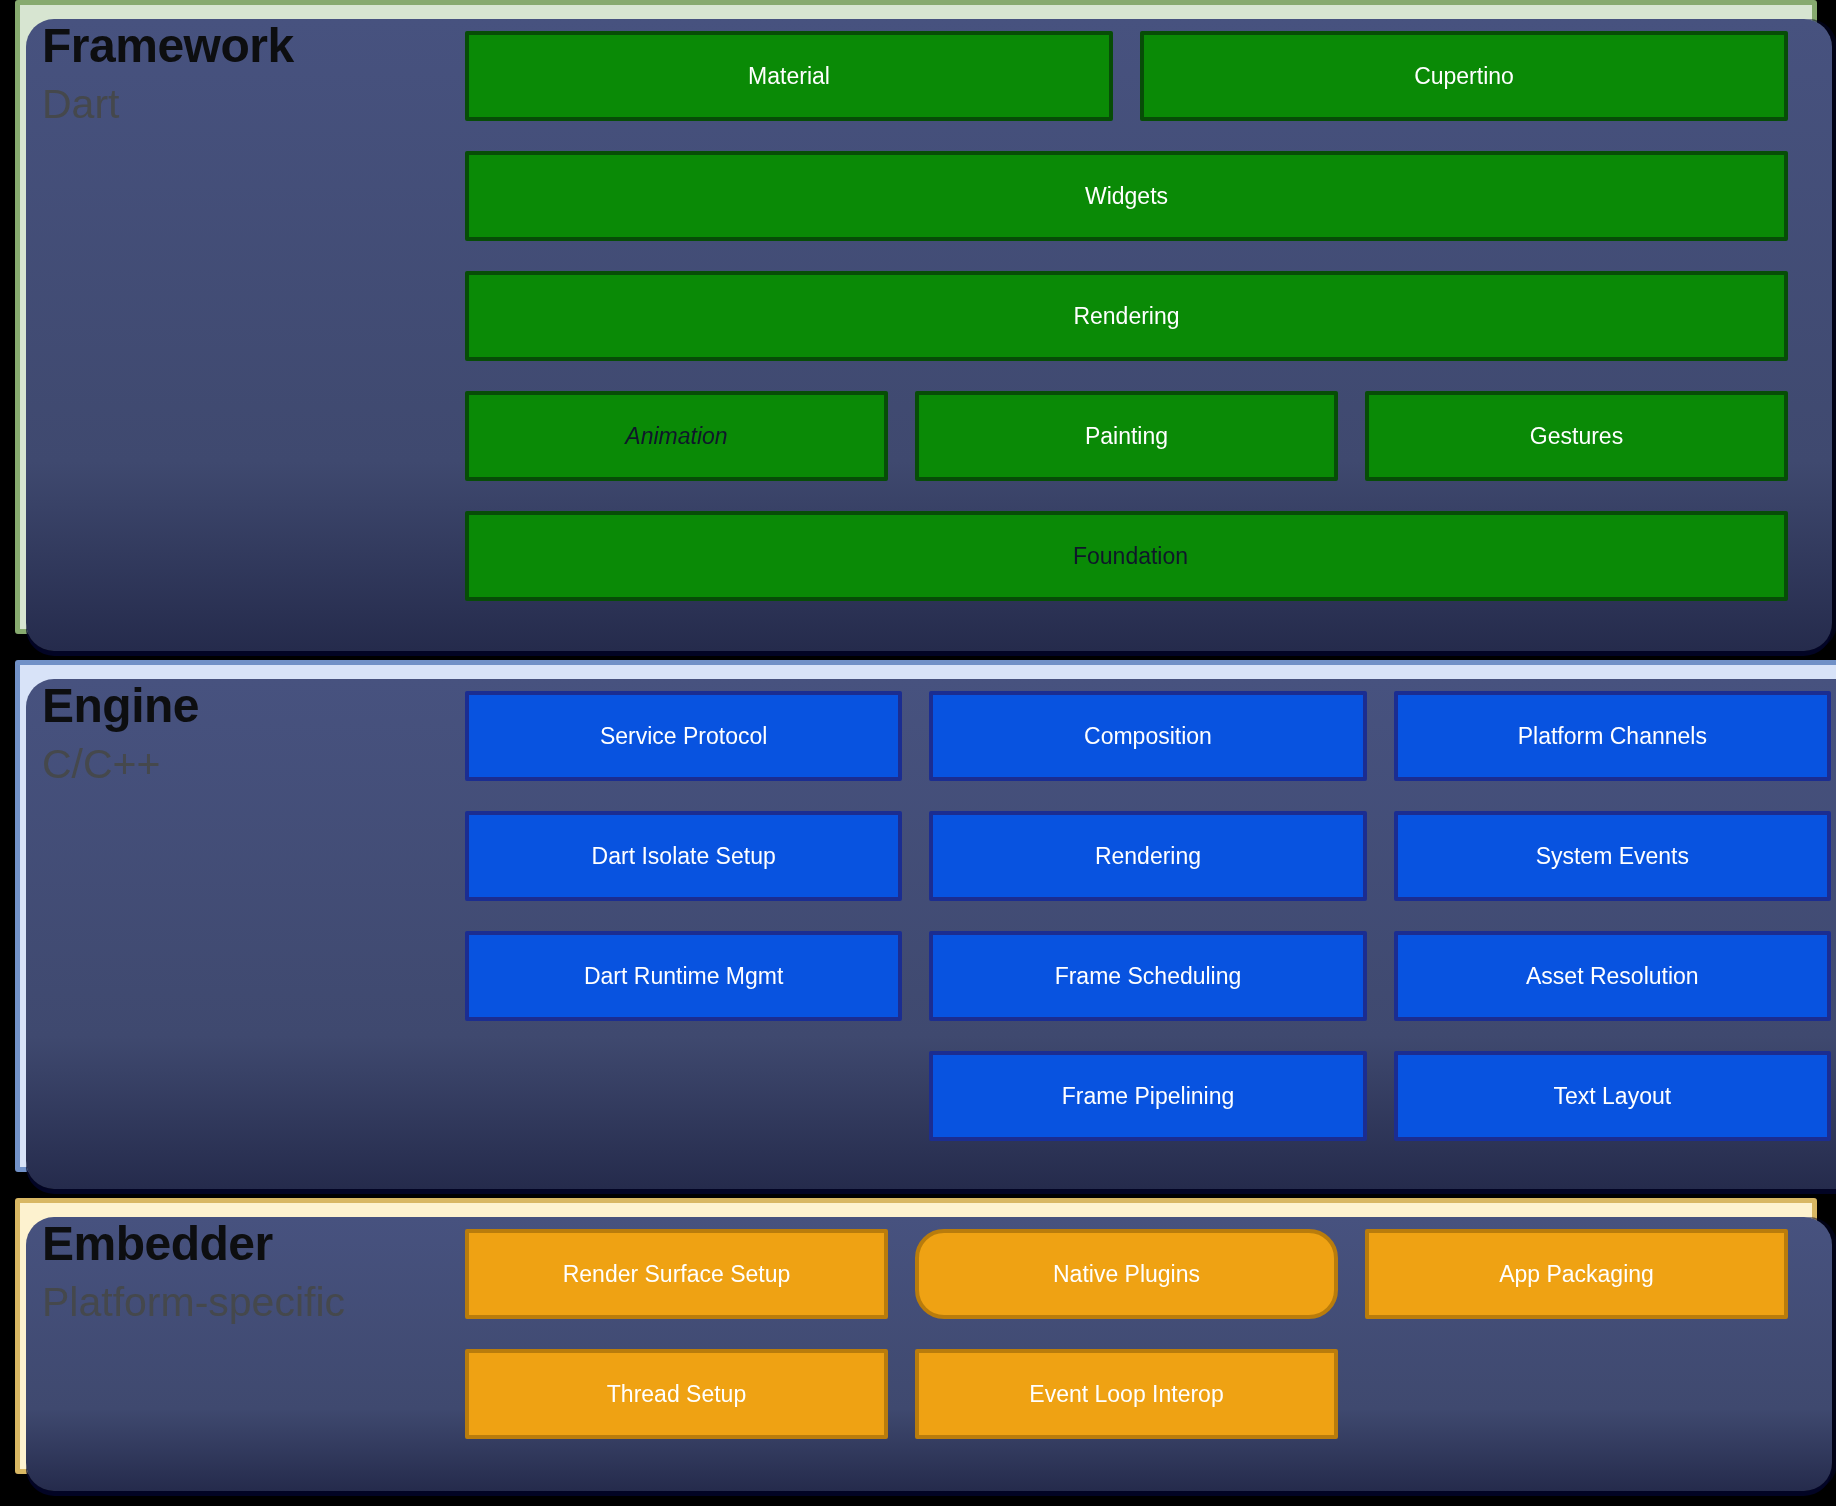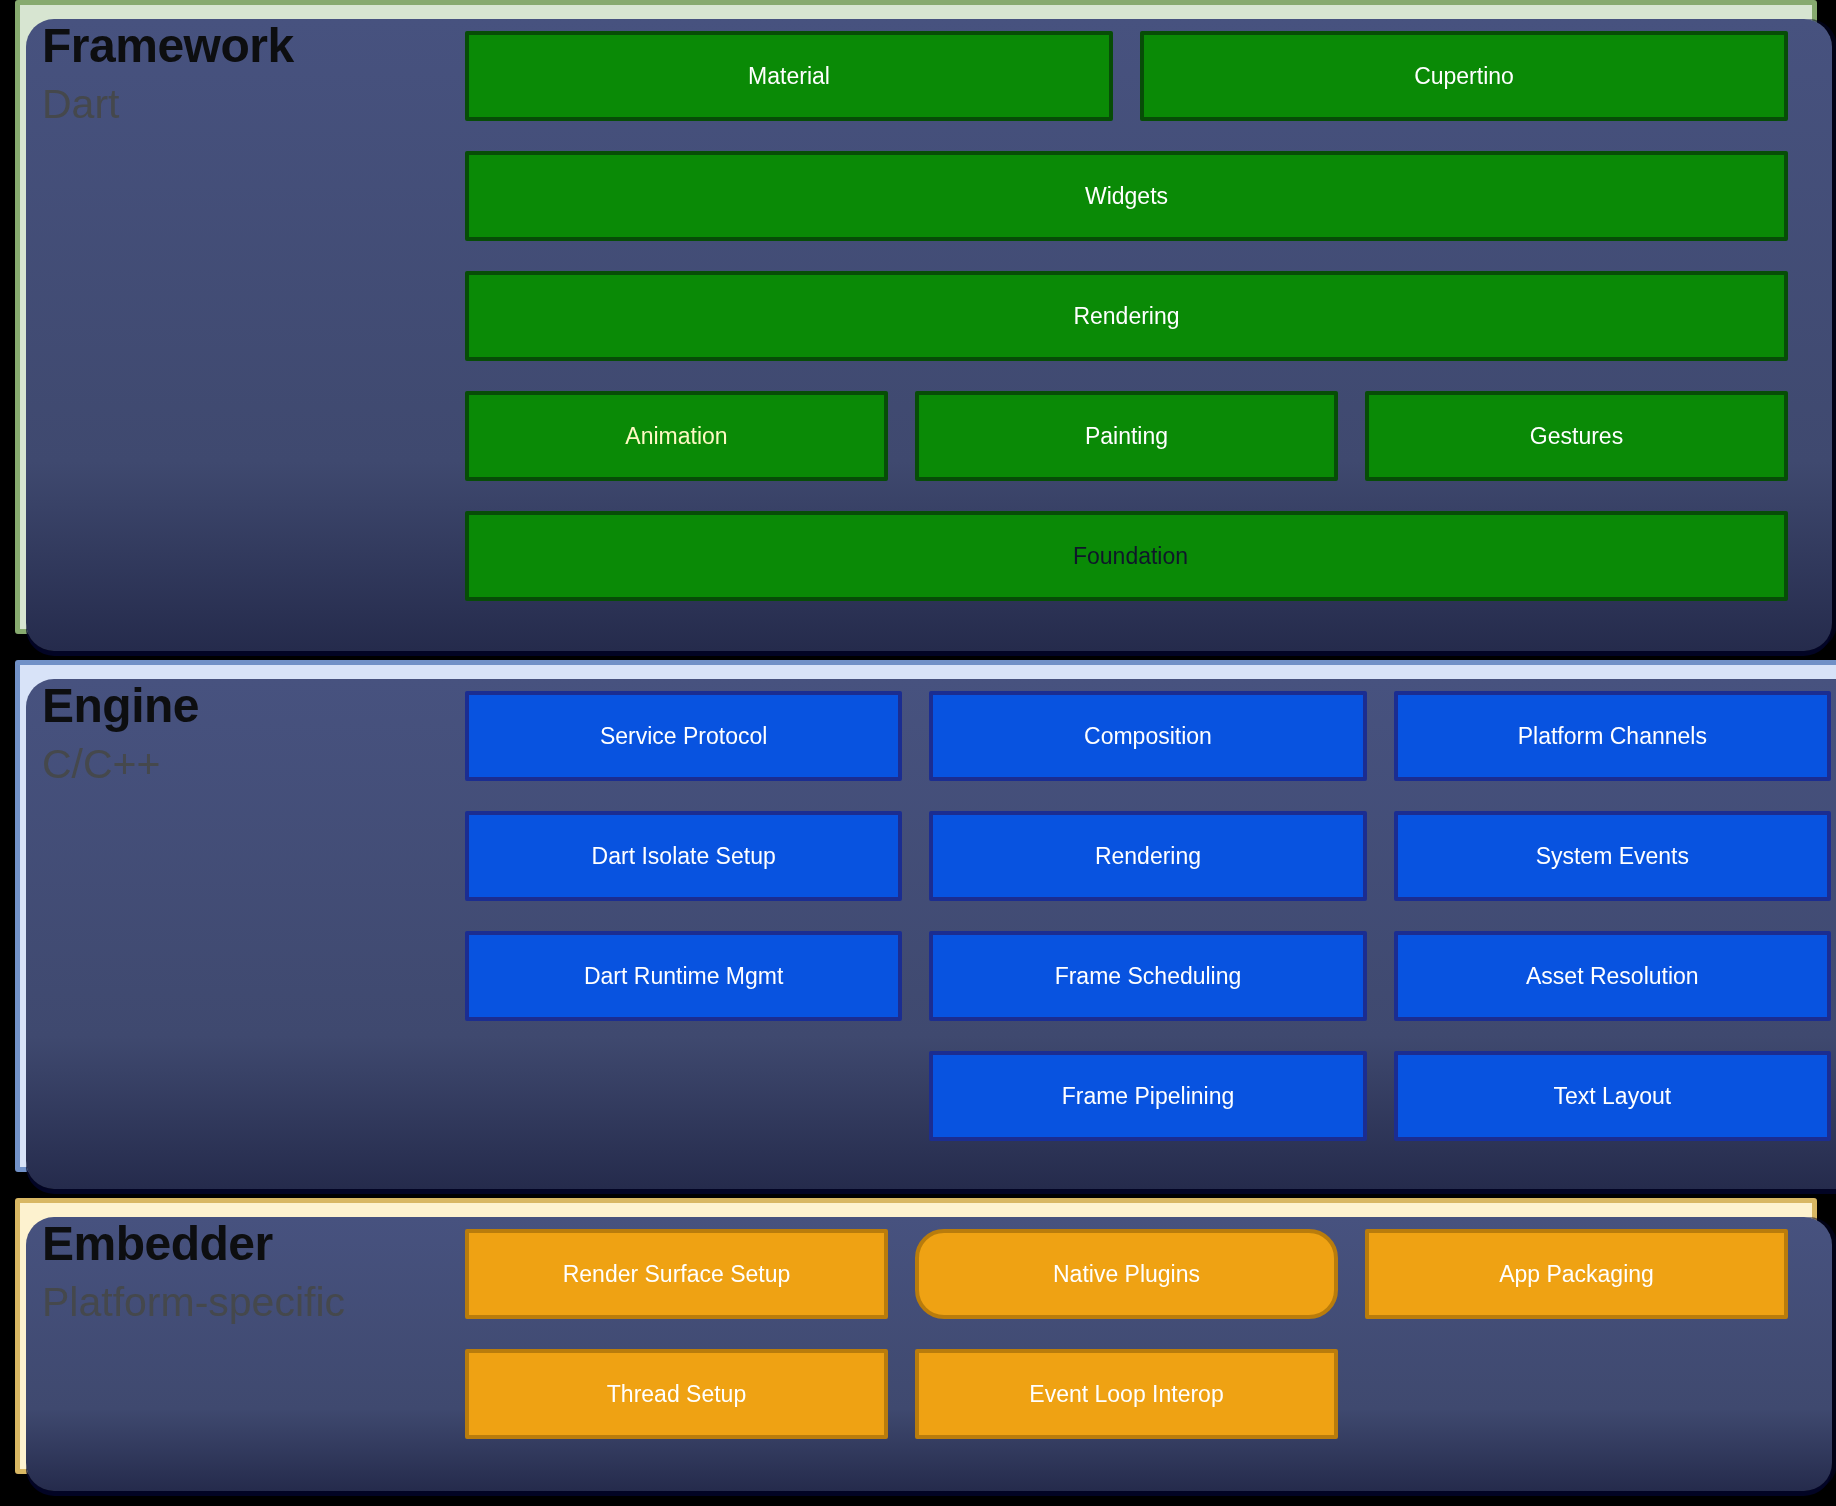--- a/index.html
+++ b/index.html
@@ -71,21 +71,21 @@
   <section class="card framework" style="--bg: #d7e5d1; --bd: #87aa6f; --bbg: #0a8a06; --bbd: #074d07;">
     <div class="heading">
       <div class="title">Framework</div>
       <div class="subtitle">Dart</div>
     </div>
     <div class="grid">
         <div class="cell box" style="grid-column: span 3; color: rgb(255, 255, 255);">Material</div>
         <div class="cell box" style="grid-column: span 3; color: rgb(255, 255, 255);">Cupertino</div>
         <div class="cell box" style="grid-column: span 6; color: rgb(255, 255, 255);">Widgets</div>
         <div class="cell box" style="grid-column: span 6; color: rgb(255, 255, 255);">Rendering</div>
-        <div class="cell box" style="grid-column: span 2; color: #fef9c3;">Animation</div>
+        <div class="cell box" style="grid-column: span 2; color: #0f172a; font-style: italic;">Animation</div>
         <div class="cell box" style="grid-column: span 2; color: rgb(255, 255, 255);">Painting</div>
         <div class="cell box" style="grid-column: span 2; color: rgb(255, 255, 255);">Gestures</div>
         <div class="cell box" style="grid-column: span 6; color: #0f172a; padding-left: 8px;">Foundation</div>
       </div>
   </section>
 
   <section class="card engine" style="--bg: #d8e3f8; --bd: #7191c7; --bbg: #0853e0; --bbd: #1b2d91;">
     <div class="heading">
       <div class="title">Engine</div>
       <div class="subtitle">C/C++</div>

